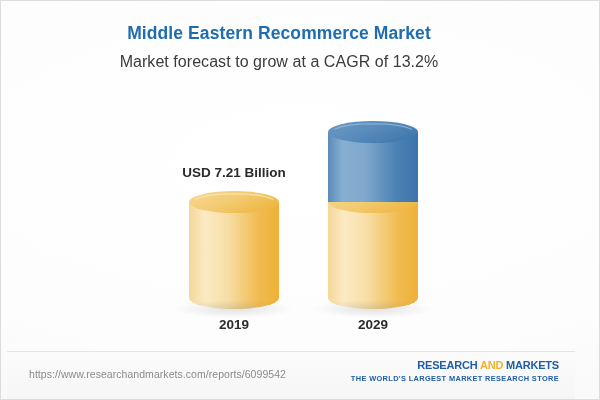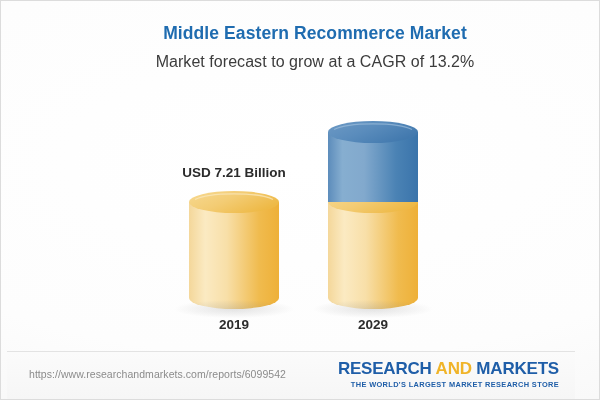--- a/index.html
+++ b/index.html
@@ -8,21 +8,21 @@
     font-family:"Liberation Sans", sans-serif;
     background:#ffffff;
   }
   .card{
     position:relative;width:600px;height:400px;box-sizing:border-box;
     border:1px solid #dcdcdc;
     background:
       radial-gradient(ellipse 140% 90% at 50% 40%, #ffffff 0%, #fdfdfd 55%, #f4f4f4 100%);
   }
   
-  .header{position:absolute;top:0;left:0;width:556px;text-align:center;margin-left:36px;}
+  .header{position:absolute;top:0;left:0;width:556px;text-align:center;}
   .chart-title{
     margin:0;padding-top:22px;
     font-size:17.5px;font-weight:bold;color:#1f6cb0;letter-spacing:0.1px;
   }
   .chart-subtitle{
     margin:0;padding-top:9px;
     font-size:16px;font-weight:normal;color:#3c3c3c;letter-spacing:0.05px;
   }
   
   .plot{position:absolute;left:0;top:0;width:600px;height:352px;}
@@ -55,21 +55,21 @@
     position:absolute;left:6px;bottom:0;width:568px;height:47px;
     border-top:1px solid #e3e3e3;
     background:linear-gradient(180deg,#fbfbfb 0%,#f6f6f6 100%);
   }
   .footer-url{
     position:absolute;left:22px;top:16px;
     font-size:10.5px;color:#8b8b8b;letter-spacing:0.05px;
   }
   .logo{position:absolute;right:16px;top:8px;text-align:right;}
   .logo-main{
-    font-size:17px;font-weight:bold;letter-spacing:-0.2px;line-height:1.05;
+    font-size:11px;font-weight:bold;letter-spacing:-0.2px;line-height:1.05;
     color:#1f5ea8;white-space:nowrap;
   }
   .logo-and{color:#f0b429;}
   .logo-tag{
     font-size:7.4px;font-weight:bold;color:#1f5ea8;
     letter-spacing:0.36px;line-height:1.25;margin-top:2px;white-space:nowrap;
   }
 </style>
 </head>
 <body>

